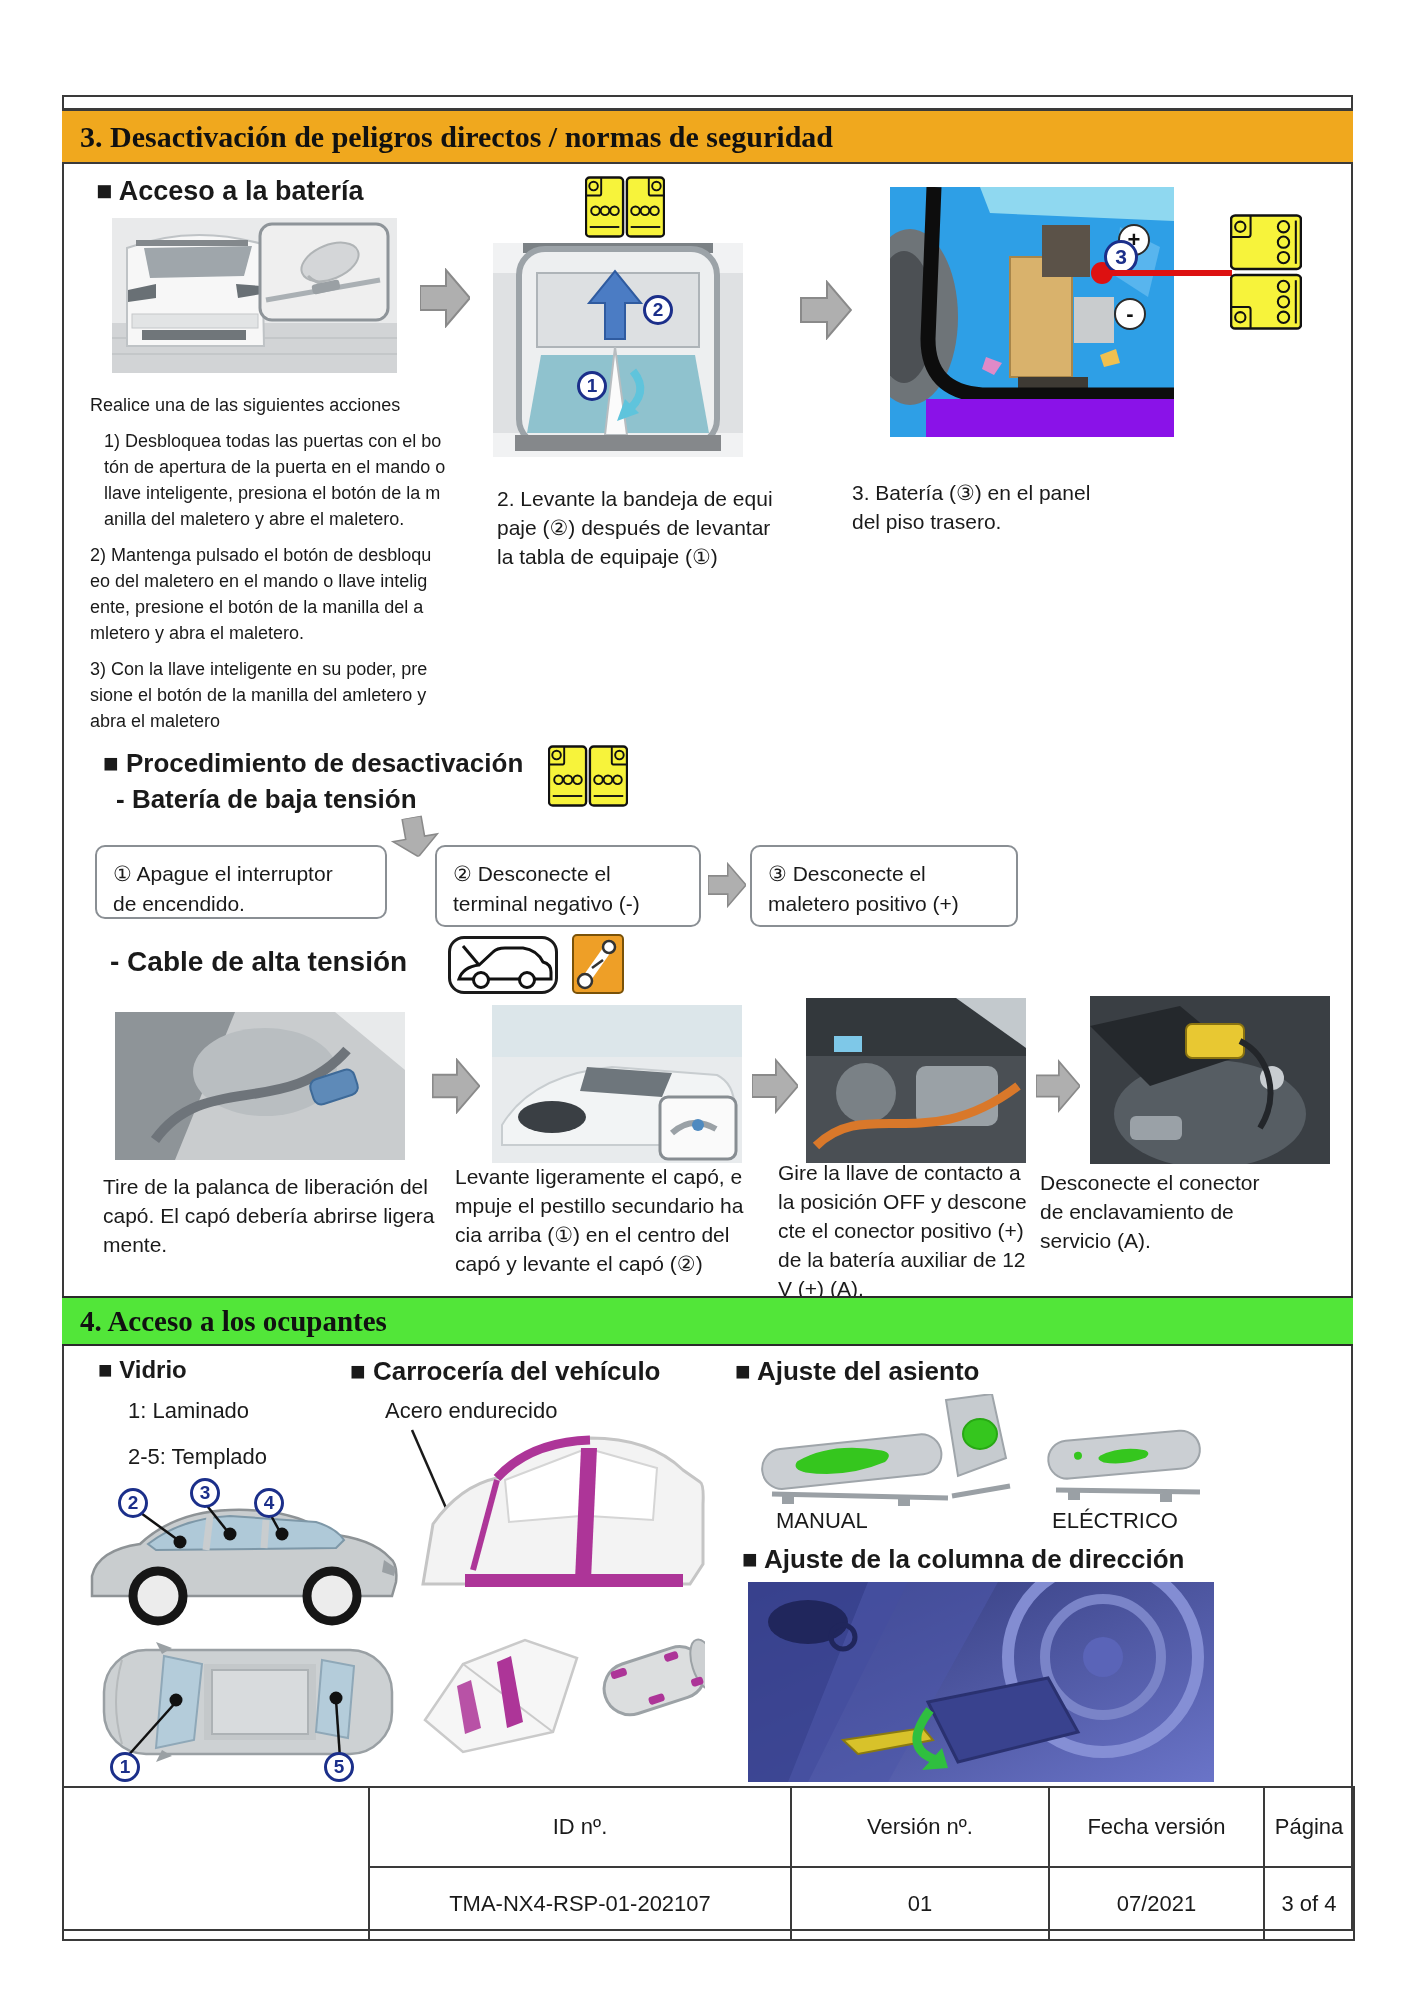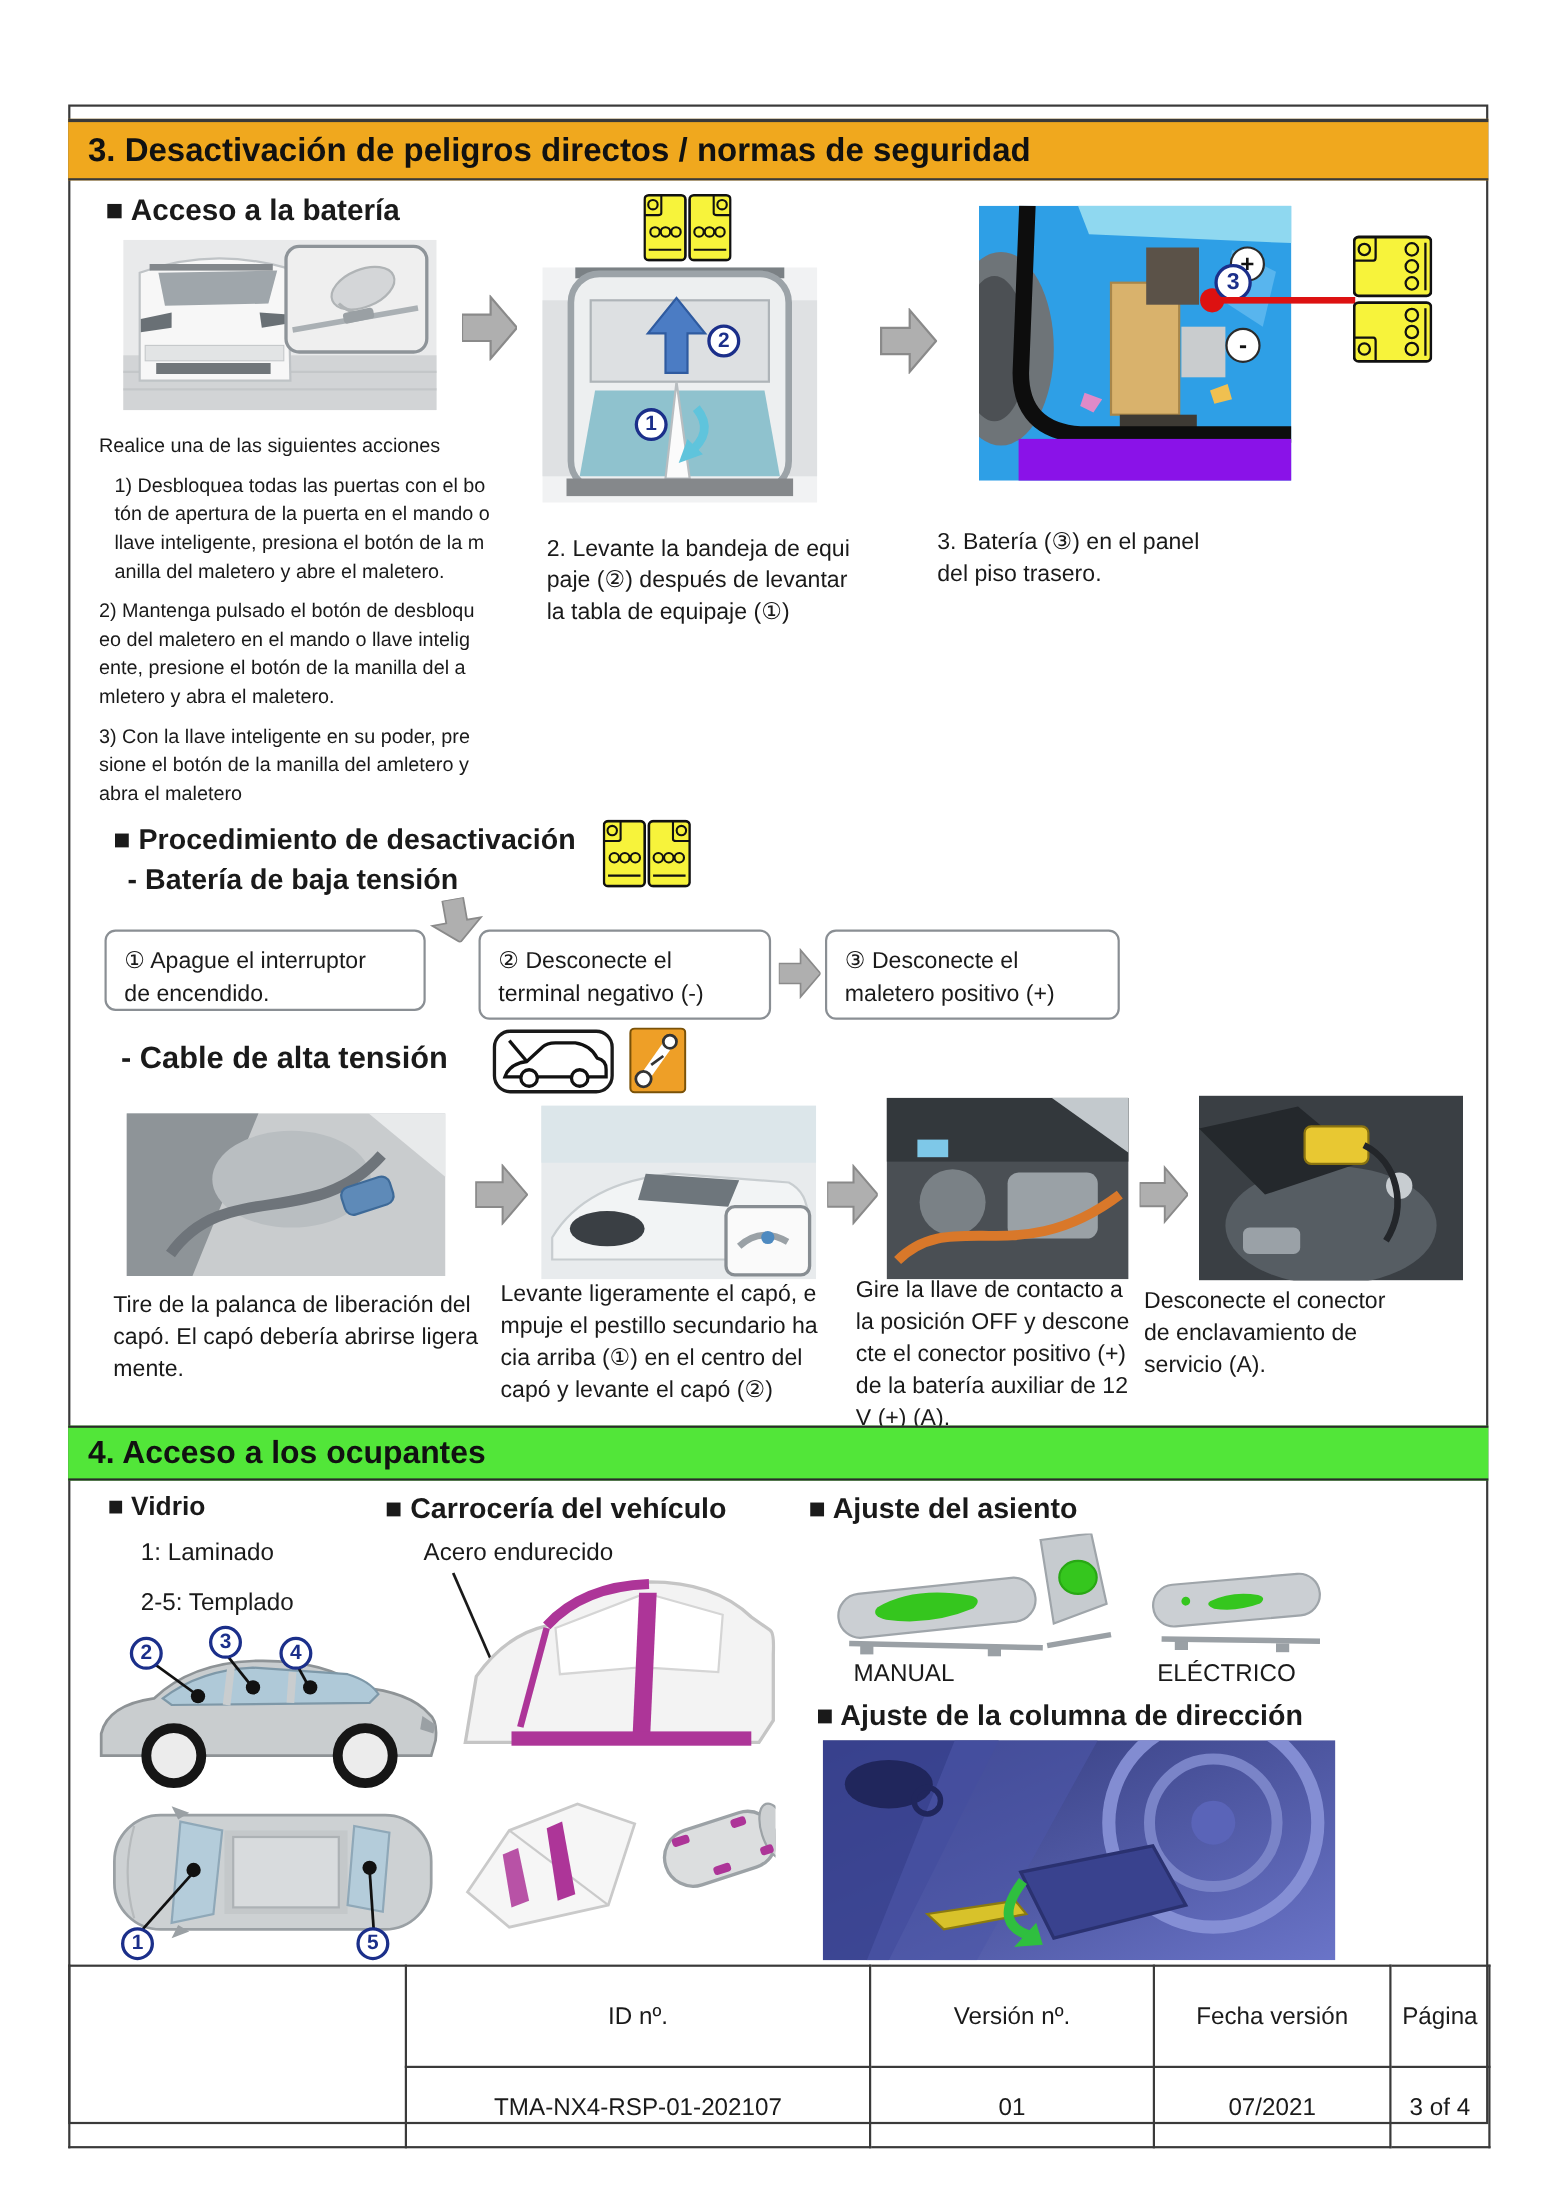--- a/index.html
+++ b/index.html
@@ -2,21 +2,21 @@
 <html><head>
 <meta charset="utf-8">
 <style>
   html,body{margin:0;padding:0;background:#ffffff;}
   body{width:1414px;height:2000px;position:relative;font-family:"Liberation Sans",sans-serif;color:#1a1a1a;overflow:hidden;}
   .abs{position:absolute;}
   .ml{white-space:pre-line;}
   .hd{font-weight:bold;}
   .txt{font-size:18px;line-height:26px;}
   .cap{font-size:21px;line-height:29px;}
-  .barttl{font-weight:bold;}
+  .barttl{font-weight:bold;font-family:Liberation Serif, serif;}
   .badge{display:flex;align-items:center;justify-content:center;width:30px;height:30px;border-radius:50%;
          border:3px solid #1B2F8A;color:#1B2F8A;background:#fff;font-weight:bold;font-size:19px;box-sizing:border-box;}
   .pm{display:flex;align-items:center;justify-content:center;width:32px;height:32px;border-radius:50%;
       background:#fff;border:2px solid #2b2b2b;color:#111;font-weight:bold;font-size:22px;box-sizing:border-box;}
   .stepbox{border:2px solid #8a8f94;border-radius:10px;background:#fff;font-size:21px;line-height:30px;
            padding:12px 16px;box-sizing:border-box;white-space:pre-line;}
   .garrow svg{display:block;width:100%;height:100%;}
   .garrow polygon{fill:#AFAFAF;stroke:#8A8A8A;stroke-width:2;}
   .photo svg{display:block;width:100%;height:100%;}
   .ftable{border-collapse:collapse;table-layout:fixed;}
@@ -440,21 +440,21 @@
 
 <table class="ftable abs" style="left:62px;top:1786px;width:1291px;height:145px;">
   <colgroup>
     <col style="width:306px">
       <col style="width:422px">
       <col style="width:258px">
       <col style="width:215px">
       <col style="width:90px">
   </colgroup>
   <tbody>
-      <tr style="height:92px;margin-top:39px;">
+      <tr style="height:80px;margin-top:39px;">
     <td rowspan="2"></td>
     <td>ID nº.</td>
     <td>Versión nº.</td>
     <td>Fecha versión</td>
     <td>Página</td>
   </tr>
   <tr style="height:73px;">
     <td>TMA-NX4-RSP-01-202107</td>
     <td>01</td>
     <td>07/2021</td>

